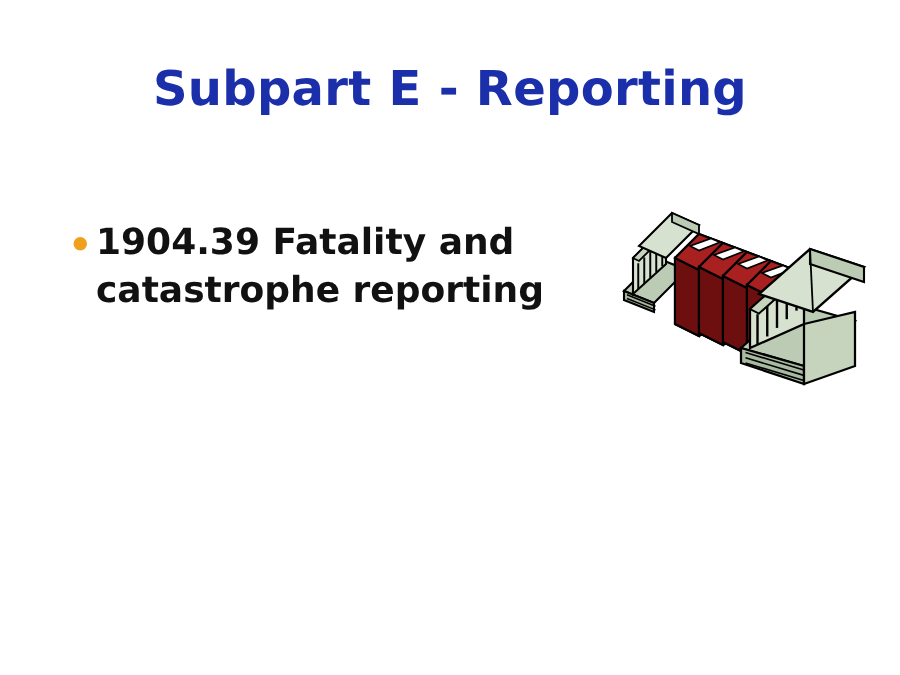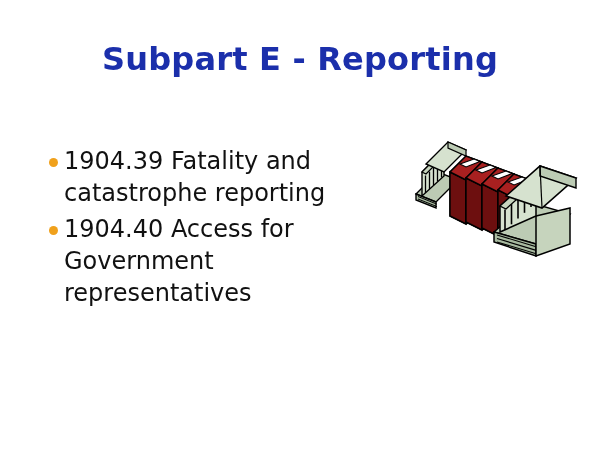--- a/index.html
+++ b/index.html
@@ -65,21 +65,21 @@
     border-radius: 50%;
     background: #f0a11c;
     margin-left: 5px;
   }
   .bullet-text {
     flex: 1 1 auto;
     font-family: "DejaVu Sans", "Liberation Sans", sans-serif;
     font-size: 24px;
     line-height: 32px;
     color: #111111;
-    font-weight: normal;
+    font-weight: bold;
   }
 
   
   #clipart {
     position: absolute;
     left: 408px;
     top: 132px;
     width: 176px;
     height: 132px;
   }
@@ -100,26 +100,20 @@
 
   <div id="bullet-list">
 
     <div class="bullet-item">
       <span class="bullet-marker">
         <span class="bullet-dot"></span>
       </span>
       <span class="bullet-text">1904.39 Fatality and catastrophe reporting</span>
     </div>
 
-    <div class="bullet-item">
-      <span class="bullet-marker">
-        <span class="bullet-dot"></span>
-      </span>
-      <span class="bullet-text">1904.40 Access for Government representatives</span>
-    </div>
 
   </div>
 
   <div id="clipart">
     <svg viewBox="0 0 176 132" xmlns="http://www.w3.org/2000/svg" shape-rendering="geometricPrecision">
 
       <g>
 
         <polygon points="8,62 30,40 50,48 28,70" fill="#bccbb4" stroke="#000000" stroke-width="1.4"></polygon>
         <polygon points="8,62 28,70 28,76 8,68" fill="#a8baa0" stroke="#000000" stroke-width="1.4"></polygon>

